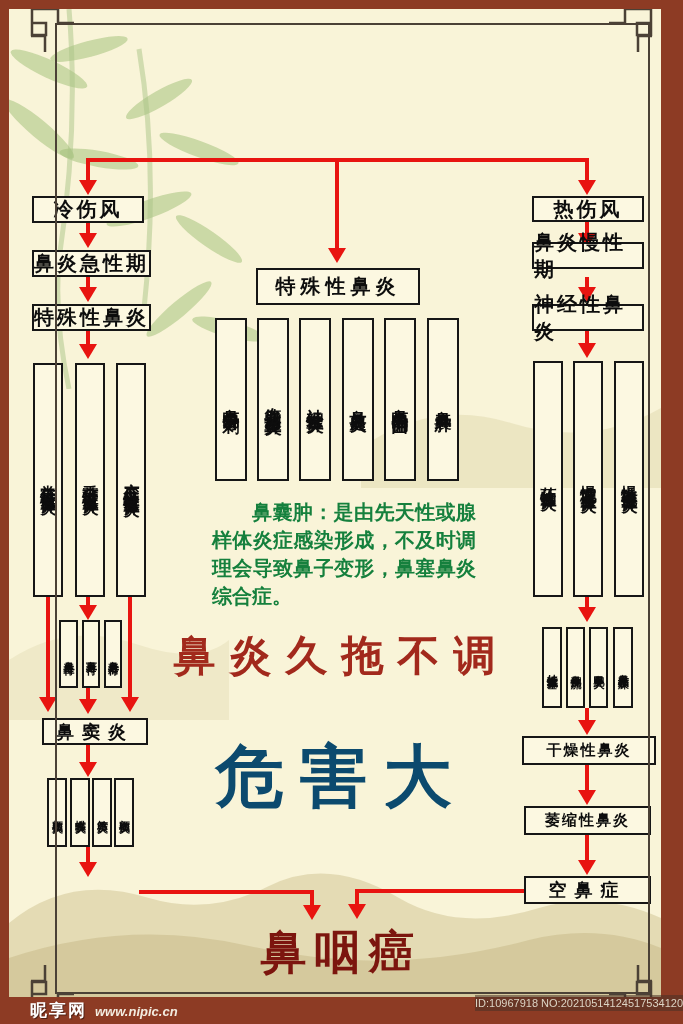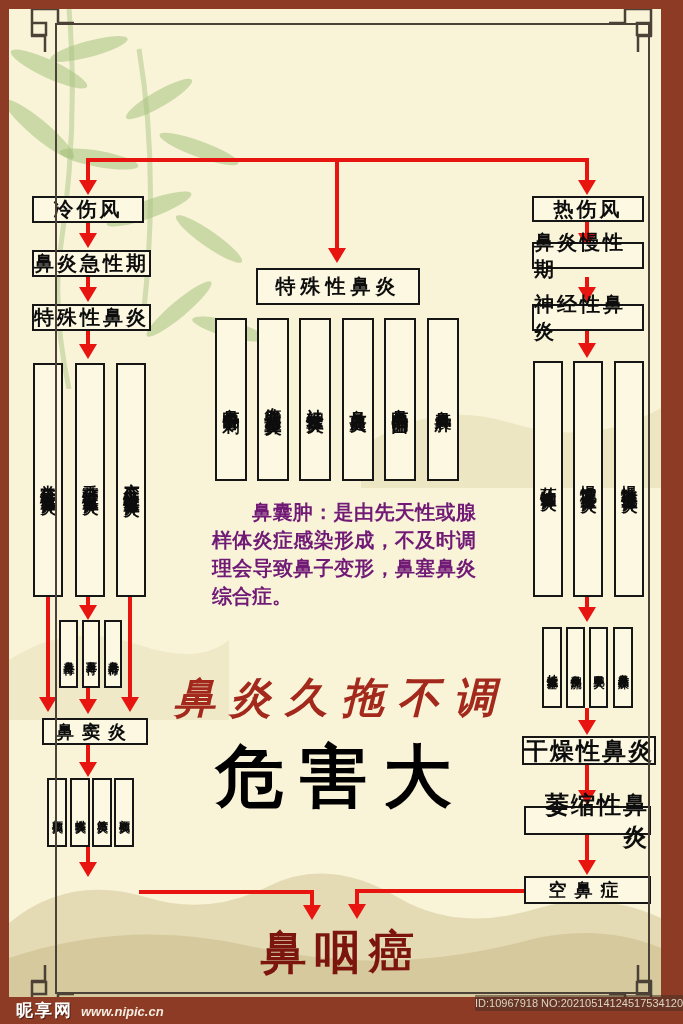--- a/index.html
+++ b/index.html
@@ -24,39 +24,39 @@
   .box{position:absolute;background:#fcf8e1;border:2px solid #161616;display:flex;align-items:center;
        justify-content:center;font-weight:bold;color:#0d0d0d;box-sizing:border-box;z-index:3;}
   .vbox{writing-mode:vertical-rl;text-orientation:upright;letter-spacing:2px;}
   
   .title{position:absolute;left:0;top:26px;width:683px;text-align:center;z-index:3;
          font-family:"DejaVu Serif","Liberation Serif",serif;font-weight:bold;
          font-size:56px;color:#8c150e;letter-spacing:10px;}
   .subtitle{position:absolute;left:0;top:122px;width:683px;text-align:center;z-index:3;
             font-size:23px;font-weight:bold;color:#111;}
   .note{position:absolute;left:212px;top:498px;width:264px;z-index:3;font-size:20px;line-height:28px;
-        font-weight:bold;color:#701a75;text-indent:2em;text-align:justify;}
-  .slogan1{position:absolute;left:0;top:670px;width:683px;text-align:center;z-index:3;
+        font-weight:bold;color:#15803d;text-indent:2em;text-align:justify;}
+  .slogan1{position:absolute;left:0;top:628px;width:683px;text-align:center;z-index:3;
            font-family:"DejaVu Serif","Liberation Serif",serif;font-weight:bold;
-           font-size:42px;color:#a2291c;letter-spacing:14px;font-style:italic;}
+           font-size:42px;color:#a2291c;letter-spacing:14px;}
   .slogan2{position:absolute;left:0;top:732px;width:683px;text-align:center;z-index:3;
            font-family:"DejaVu Serif","Liberation Serif",serif;font-weight:900;
-           font-size:68px;color:#000000;letter-spacing:16px;}
+           font-size:68px;color:#0c4a6e;letter-spacing:16px;}
   .cancer{position:absolute;left:0;top:922px;width:683px;text-align:center;z-index:3;
           font-weight:900;font-size:46px;color:#7c150e;letter-spacing:8px;
           font-family:"DejaVu Sans","Liberation Sans",sans-serif;}
   
-  .wm-logo{margin-left:16px;display:flex;align-items:baseline;gap:8px;z-index:7;}
+  .wm-logo{margin-left:30px;display:flex;align-items:baseline;gap:8px;z-index:7;}
   .wm-site{font-size:17px;font-weight:900;color:#fff;text-shadow:1px 1px 0 #4e1f12;letter-spacing:2px;}
   .wm-url{font-size:13px;font-style:italic;font-weight:bold;color:#f3ece0;}
   .wm-id{position:absolute;right:0;top:995px;height:16px;line-height:16px;padding:0 0;z-index:7;
          background:rgba(72,50,38,0.55);color:#ddd4c4;font-size:11px;}
   
   .f20{font-size:20px;letter-spacing:3px;} .f18{font-size:18px;letter-spacing:8px;}
-  .f19{font-size:24px;letter-spacing:2px;text-align:right;} .f24{font-size:20px;letter-spacing:5px;}
+  .f19{font-size:15px;letter-spacing:2px;text-align:right;} .f24{font-size:20px;letter-spacing:5px;}
   .f17{font-size:17px;} .f16{font-size:16px;} .f11{font-size:11px;letter-spacing:1px;}
 </style>
 </head>
 <body>
 
 <div class="poster">
 
   <svg class="deco" style="left:9px;top:9px;" width="300" height="380" viewBox="0 0 300 380">
     <g fill="#9dbd74" fill-opacity="0.5">
       <ellipse cx="40" cy="60" rx="42" ry="9" transform="rotate(25 40 60)"></ellipse>

